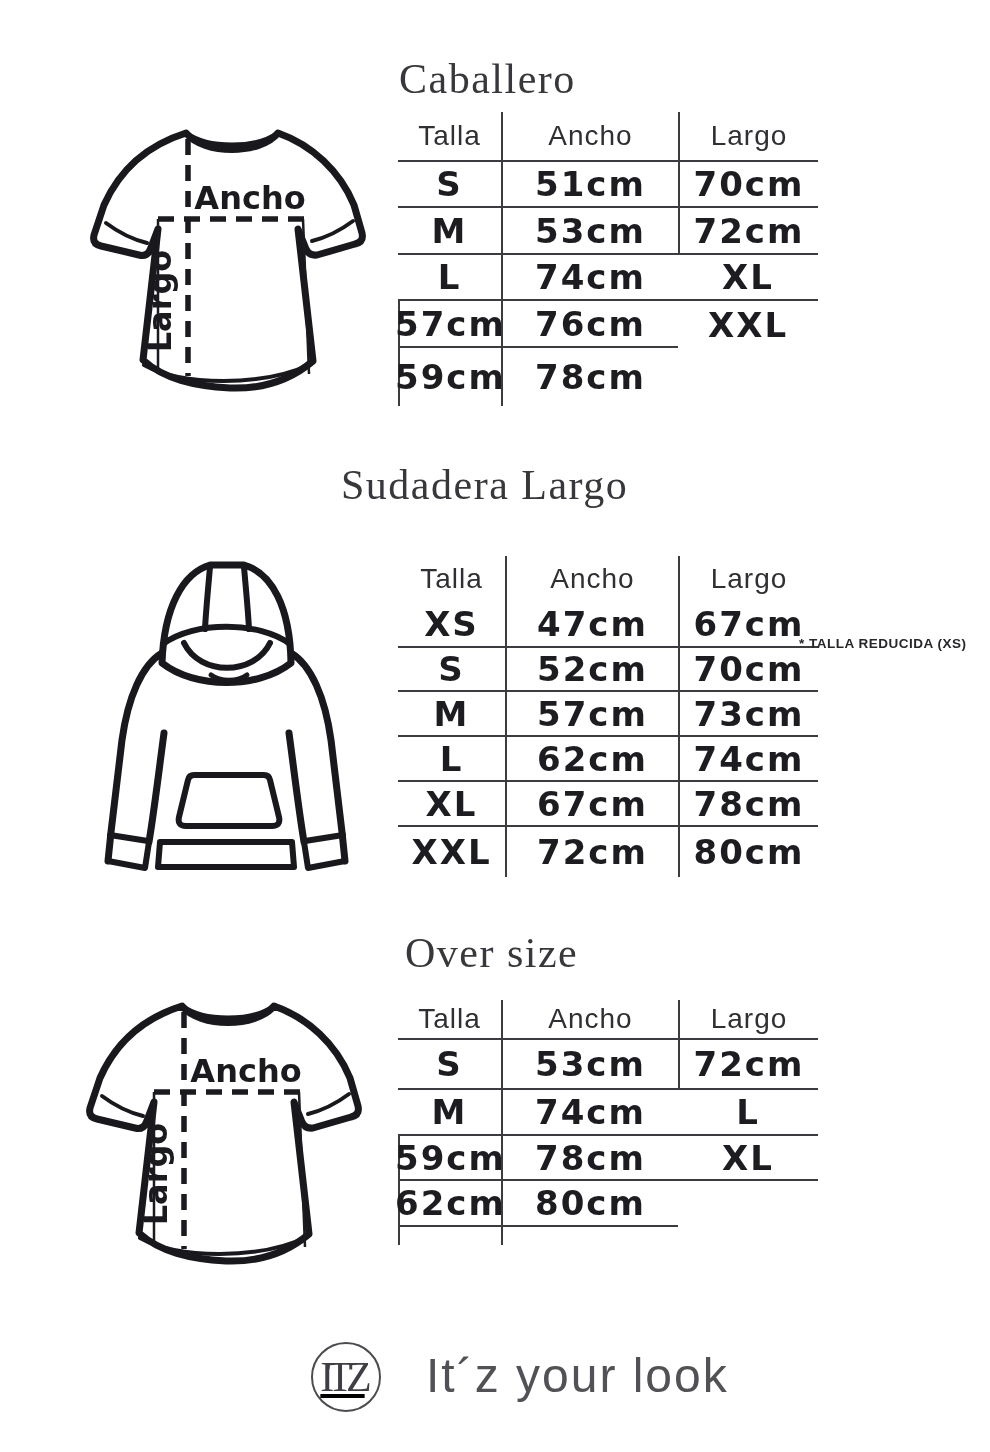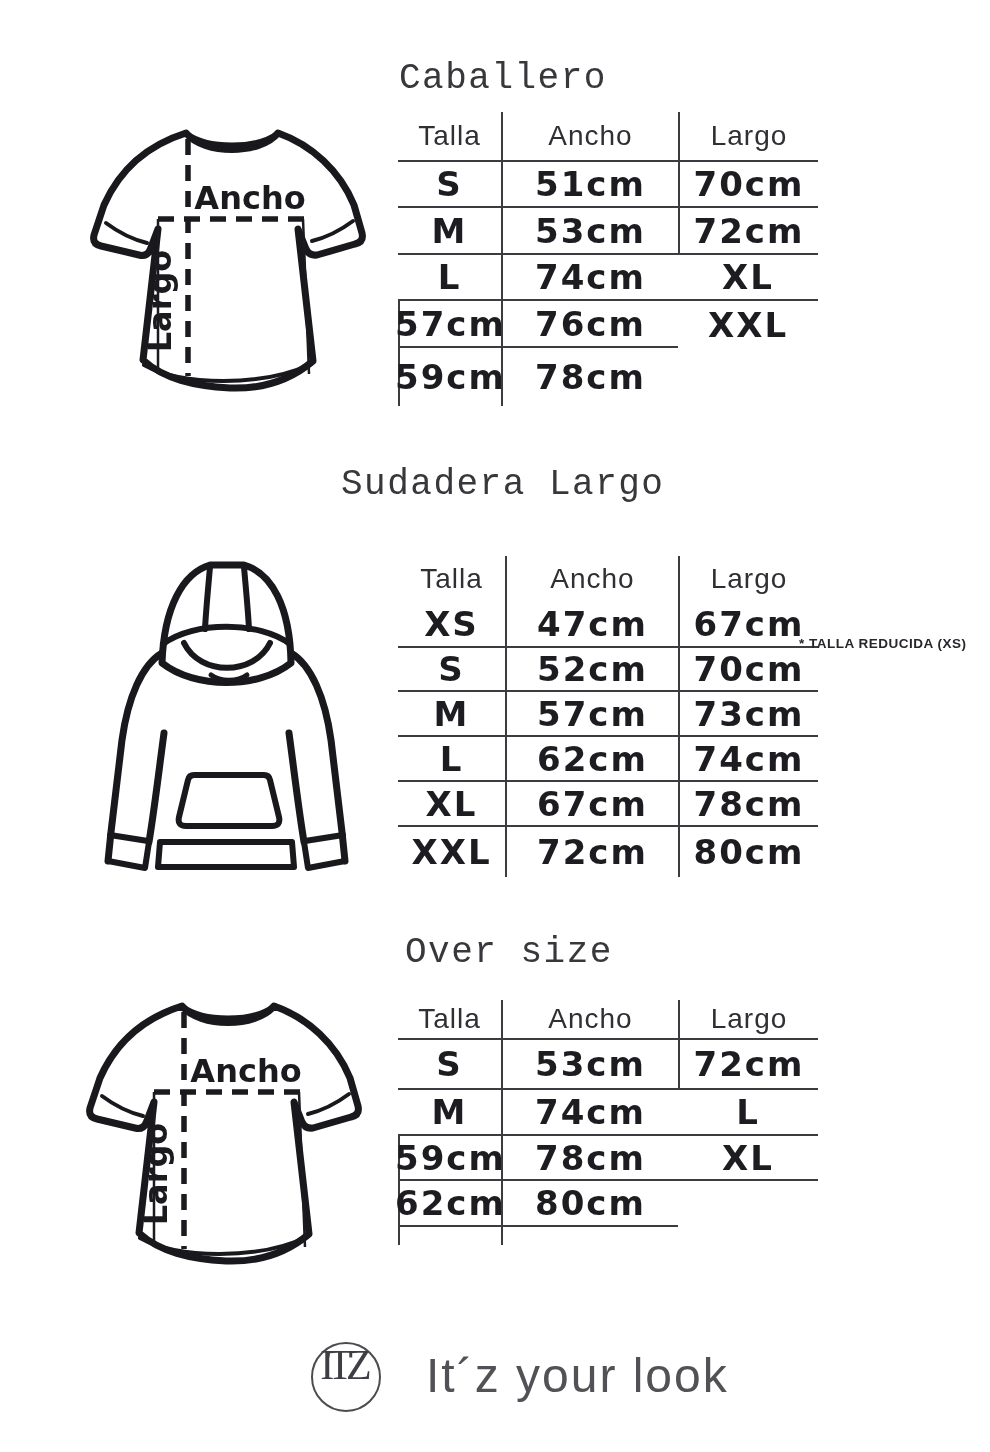--- a/index.html
+++ b/index.html
@@ -2,22 +2,22 @@
 <html><head>
 <meta charset="utf-8">
 <style>
   html,body{margin:0;padding:0;}
   body{
     width:990px;height:1452px;position:relative;background:#ffffff;
     font-family:"Liberation Sans",sans-serif;overflow:hidden;
   }
   
   .sec-title{
-    position:absolute;font-family:Liberation Mono, monospace;
-    font-size:36px;font-weight:400;letter-spacing:1.5px;color:#38383c;
+    position:absolute;font-family:Liberation Serif, serif;
+    font-size:42px;font-weight:400;letter-spacing:1.5px;color:#38383c;
     line-height:42px;white-space:nowrap;
   }
   
   .size-table{position:absolute;display:grid;}
   .cell{
     display:flex;align-items:center;justify-content:center;
     white-space:nowrap;position:relative;
   }
   .th{
     font-size:28px;font-weight:400;letter-spacing:1px;color:#303034;
@@ -40,21 +40,21 @@
     letter-spacing:0.5px;color:#26262b;white-space:nowrap;
     font-family:"Liberation Sans",sans-serif;
     margin-top:22px;
   }
   
   .diagram{position:absolute;}
   
   .logo-circle{
     position:absolute;left:311px;top:1342px;width:70px;height:70px;
     border:2.5px solid #4b4b50;border-radius:50%;
-    display:flex;align-items:flex-start;justify-content:center;box-sizing:border-box;
+    display:flex;align-items:center;justify-content:center;box-sizing:border-box;text-decoration:underline;
   }
   .monogram{
     font-family:"Liberation Serif",serif;font-size:42px;font-weight:400;
     color:#3e3e44;letter-spacing:-7px;padding-right:7px;line-height:1;
   }
   .wordmark{
     position:absolute;left:402px;top:1344px;font-size:48px;font-weight:400;
     color:#515156;letter-spacing:2px;line-height:64px;white-space:nowrap;
     font-family:"Liberation Sans",sans-serif;
     margin-left:24px;

